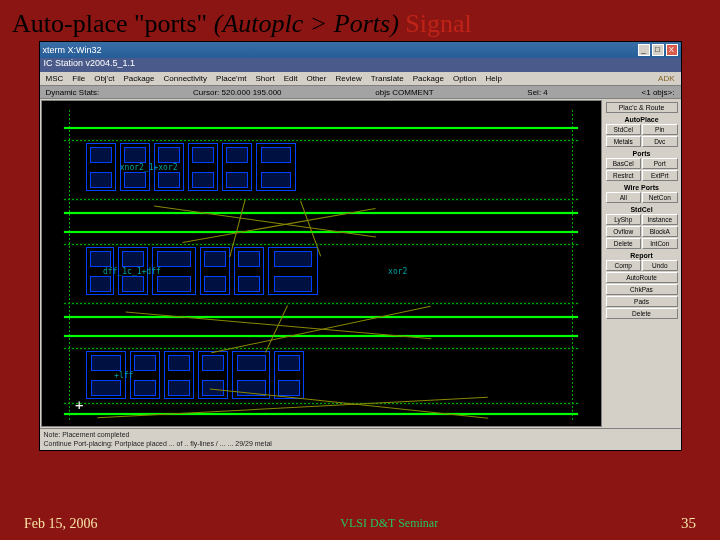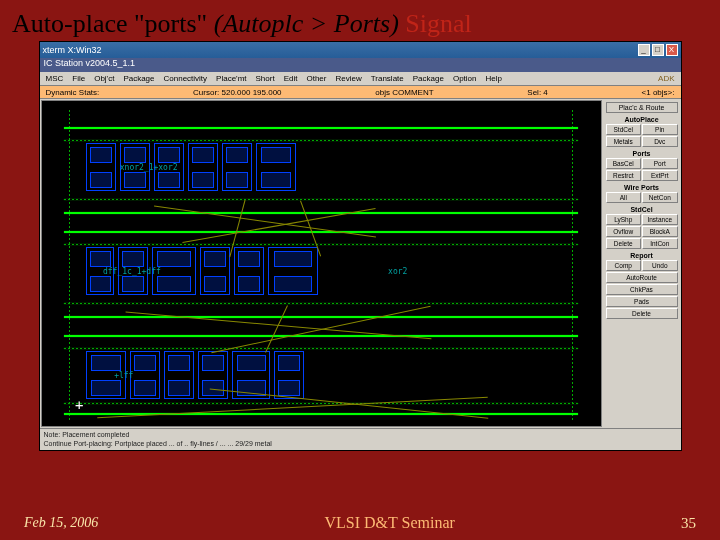--- a/index.html
+++ b/index.html
@@ -14,21 +14,21 @@
   .appwin { width: 643px; height: 410px; background: #d4d0c8; border: 1px solid #000; display: flex; flex-direction: column; font-family: Tahoma, sans-serif; font-size: 8px; }
   .tb-outer { background: linear-gradient(#3a6ea5,#265d98); height: 16px; display: flex; align-items: center; padding: 0 3px; color: #fff; }
   .tb-outer .ttl { flex: 1; font-size: 9px; }
   .tb-outer .btns { display: flex; gap: 2px; }
   .tb-outer .btns span { width: 12px; height: 12px; background: #d4d0c8; border: 1px solid #fff; color: #000; font-size: 8px; display: flex; align-items: center; justify-content: center; line-height: 1; }
   .tb-outer .btns span.cl { background: #d85a4a; color: #fff; }
   .tb-inner { background: #4a5a8a; height: 14px; color: #fff; font-size: 9px; display: flex; align-items: flex-start; padding: 0 4px; }
   .menubar { background: #d4d0c8; height: 14px; display: flex; align-items: center; gap: 9px; padding: 0 6px; font-size: 8px; color: #000; border-bottom: 1px solid #808080; }
   .menubar span:last-child { margin-left: auto; color: #806020; text-align: right; }
   .tool2 { background: #d4d0c8; height: 14px; display: flex; align-items: center; gap: 12px; padding: 0 6px; font-size: 8px; border-bottom: 1px solid #808080; }
-  .tool3 { background: #fdba74; height: 13px; display: flex; align-items: center; padding: 0 6px; font-size: 8px; border-bottom: 1px solid #808080; justify-content: space-between; }
+  .tool3 { background: #a3a3a3; height: 13px; display: flex; align-items: center; padding: 0 6px; font-size: 8px; border-bottom: 1px solid #808080; justify-content: space-between; }
   .cellpath { background: #e8e8e8; height: 13px; display: flex; align-items: center; justify-content: center; font-size: 8px; border-bottom: 1px solid #808080; }
   .main { flex: 1; display: flex; min-height: 0; }
   .canvas { flex: 1; background: #000; position: relative; border: 1px solid #808080; margin: 1px; overflow: hidden; text-align: center; }
   .sidebar { width: 78px; background: #d4d0c8; padding: 3px; display: flex; flex-direction: column; gap: 1px; overflow: hidden; }
   .sidebar .hdr { background: #d4d0c8; font-size: 7px; text-align: center; border: 1px solid #808080; padding: 1px 0; }
   .sidebar .sect { font-size: 7px; font-weight: bold; text-align: center; margin-top: 2px; }
   .sidebar .row2 { display: flex; gap: 1px; }
   .sidebar .bt { flex: 1; background: #d4d0c8; border: 1px solid #fff; border-right-color: #808080; border-bottom-color: #808080; font-size: 6.5px; text-align: center; padding: 1px 0; white-space: nowrap; overflow: hidden; }
   .status { background: #d4d0c8; height: 22px; font-size: 7px; padding: 2px 4px; border-top: 1px solid #808080; color: #222; line-height: 1.2; }
 
@@ -40,22 +40,22 @@
   .cell::before { top: 6%; }
   .cell::after { bottom: 6%; }
   .lbl { position: absolute; color: #00a0a0; font-size: 8px; font-family: monospace; white-space: nowrap; }
   .fly { position: absolute; background: #888800; }
   .fly.h { height: 1px; }
   .fly.v { width: 1px; }
   .cross { position: absolute; color: #fff; font-size: 14px; font-family: monospace; }
   .rv { position: absolute; top: 2%; bottom: 2%; width: 1px; background: repeating-linear-gradient(0deg, #00aa00 0 2px, transparent 2px 4px); }
 
   .footer { display: flex; justify-content: space-between; align-items: center; padding: 6px 24px 8px; }
-  .footer .d { color: #f9e4a8; font-style: italic; font-size: 14px; }
-  .footer .c { color: #fdba74; font-size: 16px; }
+  .footer .d { color: #f9e4a8; font-size: 14px; }
+  .footer .c { color: #22c55e; font-size: 12px; }
   .footer .n { color: #f9e4a8; font-size: 15px; }
 </style>
 </head>
 <body>
 
 <div class="slide">
 
   <div class="title">
     <span class="t1">Auto-place "ports" </span><span class="t2">(Autoplc &gt; Ports) </span><span class="t3">Signal</span>
   </div>

